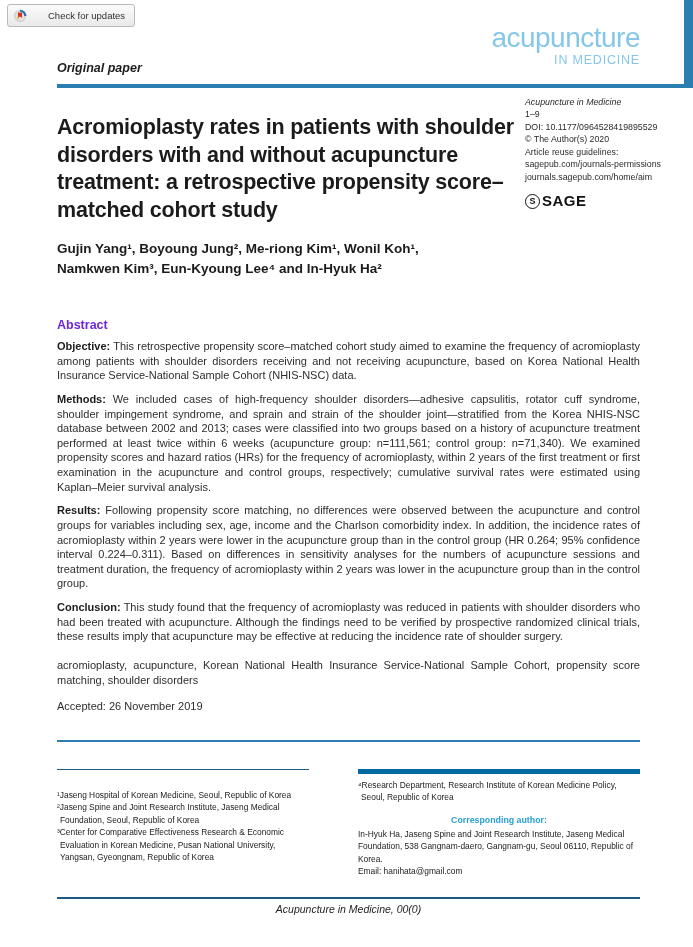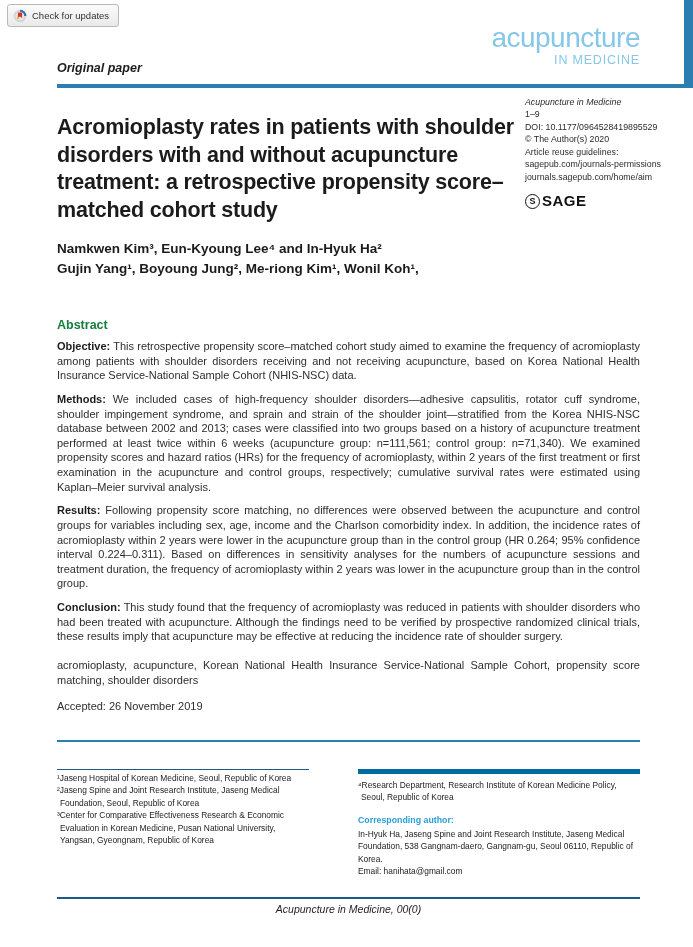--- a/index.html
+++ b/index.html
@@ -3,21 +3,21 @@
 <meta charset="utf-8">
 <style>
   html,body{margin:0;padding:0;}
   body{
     width:693px;height:947px;position:relative;background:#ffffff;
     font-family:"Liberation Sans", sans-serif;color:#222;overflow:hidden;
   }
   
   .check-badge{
     position:absolute;left:7px;top:4px;height:21px;
-    display:flex;align-items:center;gap:5px;padding:0 9px 0 5px;
+    display:flex;align-items:center;gap:21px;padding:0 9px 0 5px;
     background:linear-gradient(#fbfbfb,#e9e9e9);
     border:1px solid #b9b9b9;border-radius:3px;
     font-size:9.5px;color:#333;cursor:pointer;
   }
   .check-badge svg{display:block;}
   
   .section-label{
     position:absolute;left:57px;top:61px;
     font-style:italic;font-weight:700;font-size:12.5px;color:#1d1d1d;
   }
@@ -40,35 +40,35 @@
     width:13px;height:13px;border:1.4px solid #111;border-radius:50%;
     display:inline-flex;align-items:center;justify-content:center;
     font-size:9px;font-weight:700;color:#111;
   }
   .sage-word{font-size:15px;font-weight:700;letter-spacing:0.5px;color:#111;}
   
   .authors{position:absolute;left:57px;top:239px;width:500px;
     font-size:13.5px;font-weight:700;line-height:1.5;color:#1b1b1b;}
   
   .abstract{position:absolute;left:57px;top:318px;width:583px;}
-  .blue-head{color:#15803d;font-weight:700;font-size:12.5px;margin:0 0 7px 0;}
+  .blue-head{color:#6d28d9;font-weight:700;font-size:12.5px;margin:0 0 7px 0;}
   .abs-par{font-size:11px;line-height:1.33;color:#2e2e2e;text-align:justify;margin:0 0 9px 0;}
   .abs-par b{color:#1c1c1c;}
   .keywords-block{margin-top:14px;}
   .keywords-text{font-size:11px;line-height:1.35;color:#2e2e2e;text-align:justify;}
   .accepted{font-size:11px;color:#2e2e2e;margin-top:12px;}
   
   .mid-rule{position:absolute;left:57px;top:740px;width:583px;height:1.5px;background:#2b7fb0;}
   .bottom-rule{position:absolute;left:57px;top:897px;width:583px;height:1.5px;background:#1c5a82;}
   
   .fn-col{position:absolute;top:769px;font-size:8.4px;line-height:1.48;color:#222;}
-  .fn-col.left{left:57px;width:252px;border-top:1px solid #1c5a82;padding-top:2px;}
+  .fn-col.left{left:57px;width:252px;border-top:1px solid #1c5a82;padding-top:19px;}
   .fn-col.right{left:358px;width:282px;border-top:5px solid #0369a1;padding-top:5px;}
   .fn{padding-left:3px;text-indent:-3px;}
-  .corr-head{color:#2a9fd6;font-weight:700;font-size:8.8px;margin-top:10px;}
+  .corr-head{color:#2a9fd6;font-weight:700;font-size:8.8px;margin-top:10px;text-align:center;}
   .corr-text{margin-top:1px;}
   .email{color:#222;text-decoration:none;cursor:pointer;display:block;}
   
   .running-foot{
     position:absolute;left:57px;top:903px;width:583px;text-align:center;
     font-style:italic;font-size:10.5px;color:#1e1e1e;
   }
 </style>
 </head>
 <body>
@@ -102,22 +102,22 @@
   <div>Article reuse guidelines:</div>
   <div class="link">sagepub.com/journals-permissions</div>
   <div class="link">journals.sagepub.com/home/aim</div>
   <div class="sage-logo">
     <span class="sage-circle">S</span>
     <span class="sage-word">SAGE</span>
   </div>
 </div>
 
 <div class="authors">
+  <div>Gujin Yang¹, Boyoung Jung², Me-riong Kim¹, Wonil Koh¹,</div>
   <div>Namkwen Kim³, Eun-Kyoung Lee⁴ and In-Hyuk Ha²</div>
-  <div>Gujin Yang¹, Boyoung Jung², Me-riong Kim¹, Wonil Koh¹,</div>
 </div>
 
 <div class="abstract">
   <div class="blue-head">Abstract</div>
 
   <p class="abs-par"><b>Objective:</b><span> This retrospective propensity score–matched cohort study aimed to examine the frequency of acromioplasty among patients with shoulder disorders receiving and not receiving acupuncture, based on Korea National Health Insurance Service-National Sample Cohort (NHIS-NSC) data.</span></p>
 
   <p class="abs-par"><b>Methods:</b><span> We included cases of high-frequency shoulder disorders—adhesive capsulitis, rotator cuff syndrome, shoulder impingement syndrome, and sprain and strain of the shoulder joint—stratified from the Korea NHIS-NSC database between 2002 and 2013; cases were classified into two groups based on a history of acupuncture treatment performed at least twice within 6 weeks (acupuncture group: n=111,561; control group: n=71,340). We examined propensity scores and hazard ratios (HRs) for the frequency of acromioplasty, within 2 years of the first treatment or first examination in the acupuncture and control groups, respectively; cumulative survival rates were estimated using Kaplan–Meier survival analysis.</span></p>
 
   <p class="abs-par"><b>Results:</b><span> Following propensity score matching, no differences were observed between the acupuncture and control groups for variables including sex, age, income and the Charlson comorbidity index. In addition, the incidence rates of acromioplasty within 2 years were lower in the acupuncture group than in the control group (HR 0.264; 95% confidence interval 0.224–0.311). Based on differences in sensitivity analyses for the numbers of acupuncture sessions and treatment duration, the frequency of acromioplasty within 2 years was lower in the acupuncture group than in the control group.</span></p>

